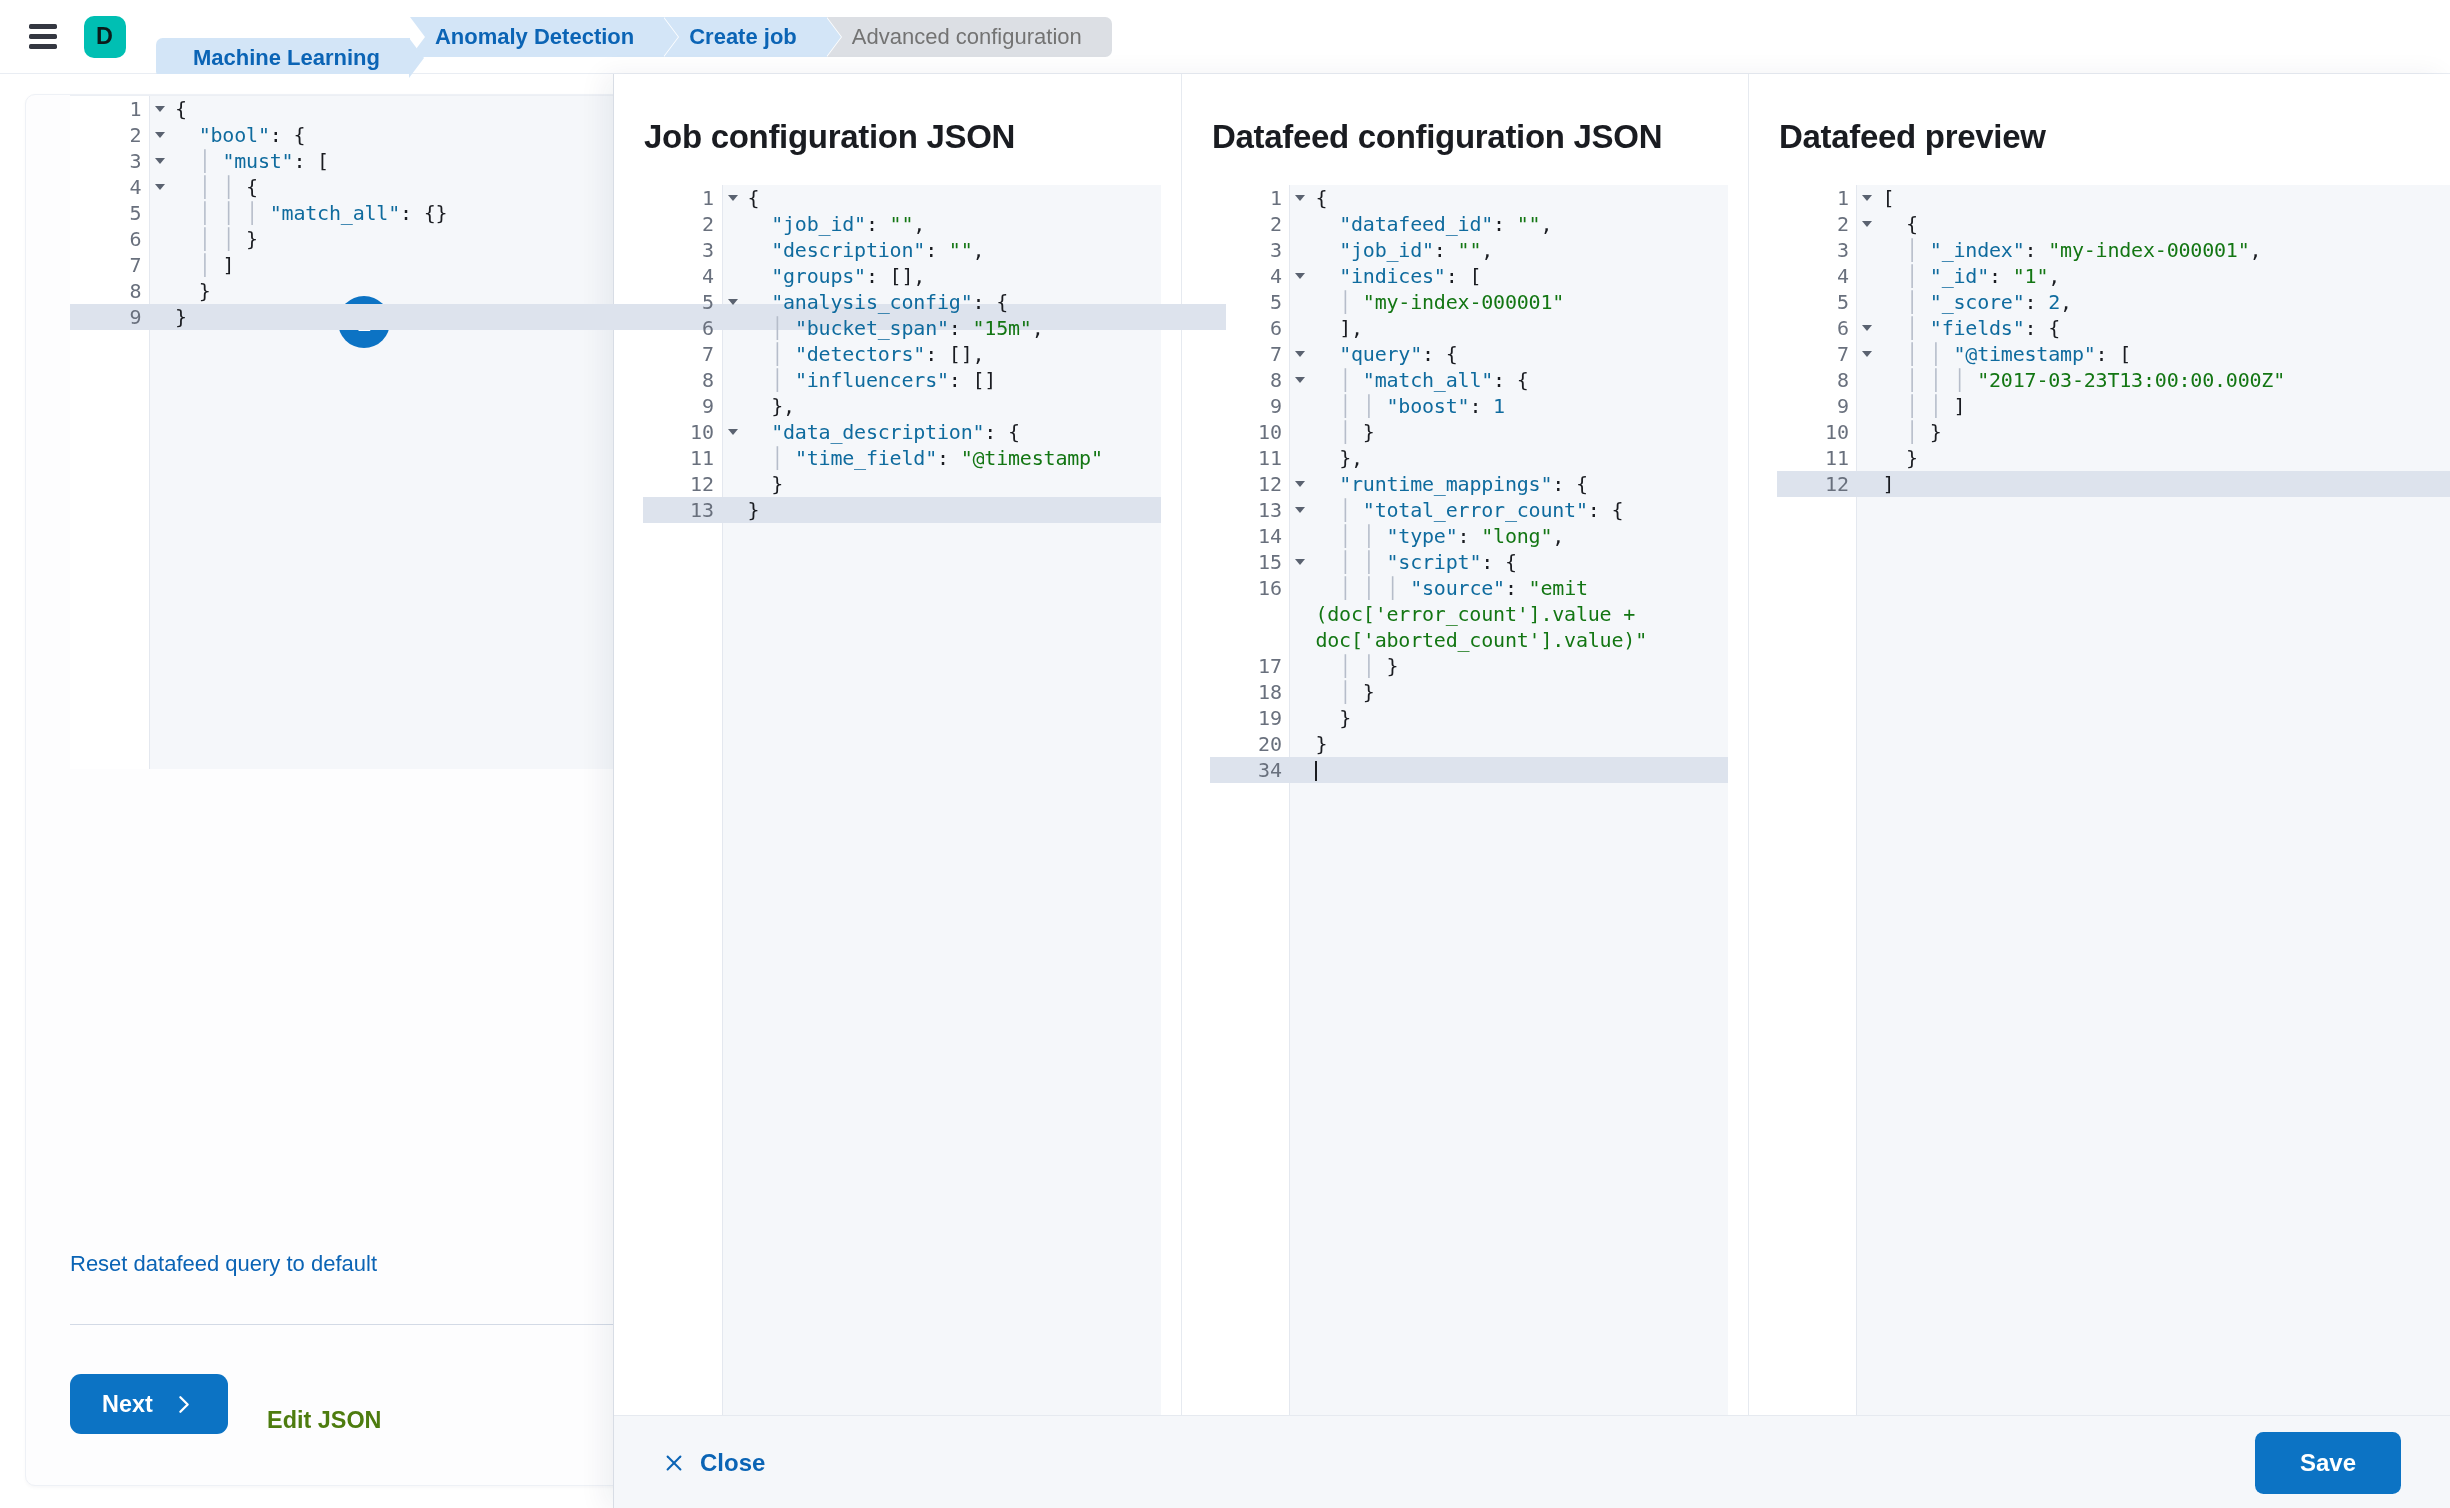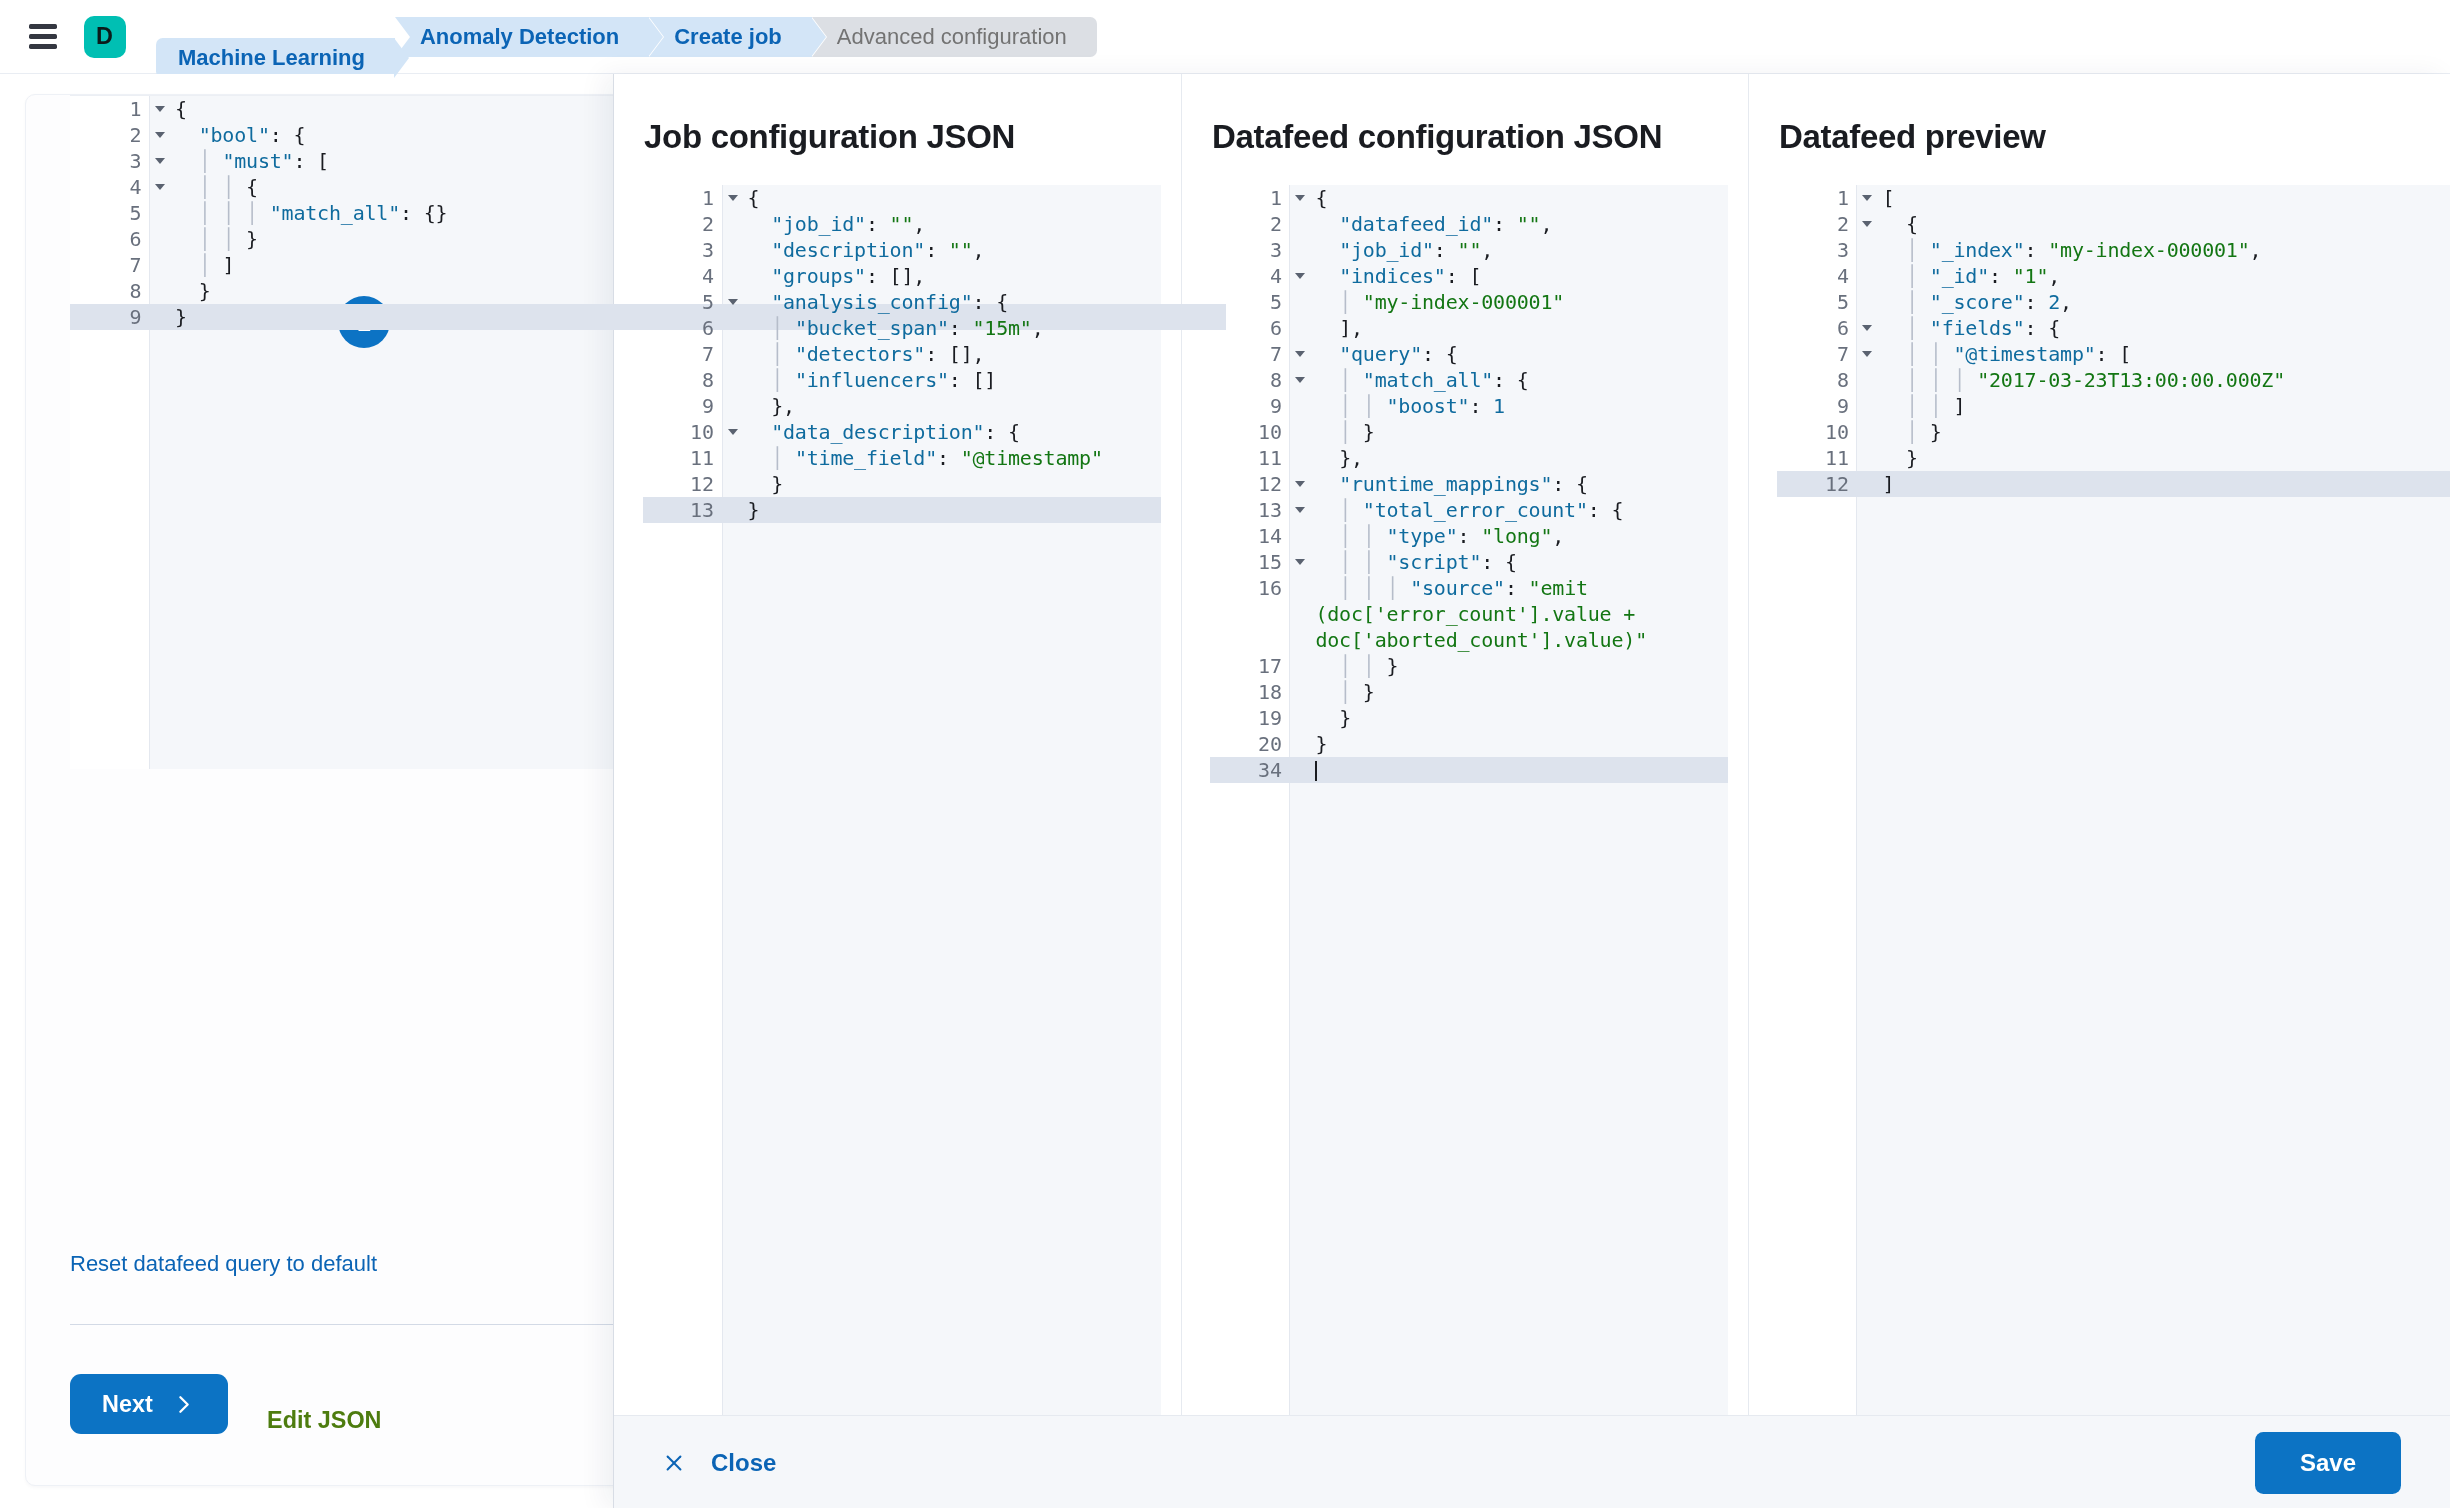--- a/index.html
+++ b/index.html
@@ -31,21 +31,21 @@
     display:flex; align-items:center; justify-content:center;
     font-size:23.4px; font-weight:700; color:#0b1b1a; letter-spacing:0;
   }
 
   .crumbs{ display:flex; align-items:center; height:40px; margin-left:8.4px; }
   .crumb{
     position:relative; height:40px; display:flex; align-items:center;
     padding:0 30px 0 25px; font-size:22px; font-weight:600;
     background:#d3e5f7; color:#0b64b5; white-space:nowrap;
   }
-  .crumb:first-child{ border-radius:6.7px 0 0 6.7px; padding-left:22px;margin-top:43px; }
+  .crumb:first-child{ border-radius:6.7px 0 0 6.7px; padding-left:37px;margin-top:43px; }
   .crumb.last{
     background:#dcdfe4; color:#737373; font-weight:400;
     border-radius:0 6.7px 6.7px 0; 
   }
   .crumb:not(.last)::after{
     content:""; position:absolute; right:-14.2px; top:0; z-index:2;
     width:0; height:0;
     border-top:20px solid transparent; border-bottom:20px solid transparent;
     border-left:15px solid #d3e5f7;
   }
@@ -185,21 +185,21 @@
 
   
   .flyout-foot{
     position:absolute; left:0; right:0; bottom:0; height:94px;
     background:#f5f7fa; border-top:0.8px solid #e6eaf0;
     display:flex; align-items:center; justify-content:space-between;
     padding:0 49px;
   }
   .close-btn{
     background:none; border:none; color:#0b64b5; font-size:24px; font-weight:700;
-    display:flex; align-items:center; gap:26px; cursor:pointer;
+    display:flex; align-items:center; gap:15px; cursor:pointer;
     font-family:"Liberation Sans", sans-serif; padding:0;
   }
   .x-ico{ width:22px; height:22px; display:block; }
   .save-btn{
     background:#0c73c4; color:#fff; border:none; border-radius:8.4px;
     height:62px; padding:0 45px; font-size:24px; font-weight:700; cursor:pointer;
     font-family:"Liberation Sans", sans-serif;
   }
 </style>
 </head>

